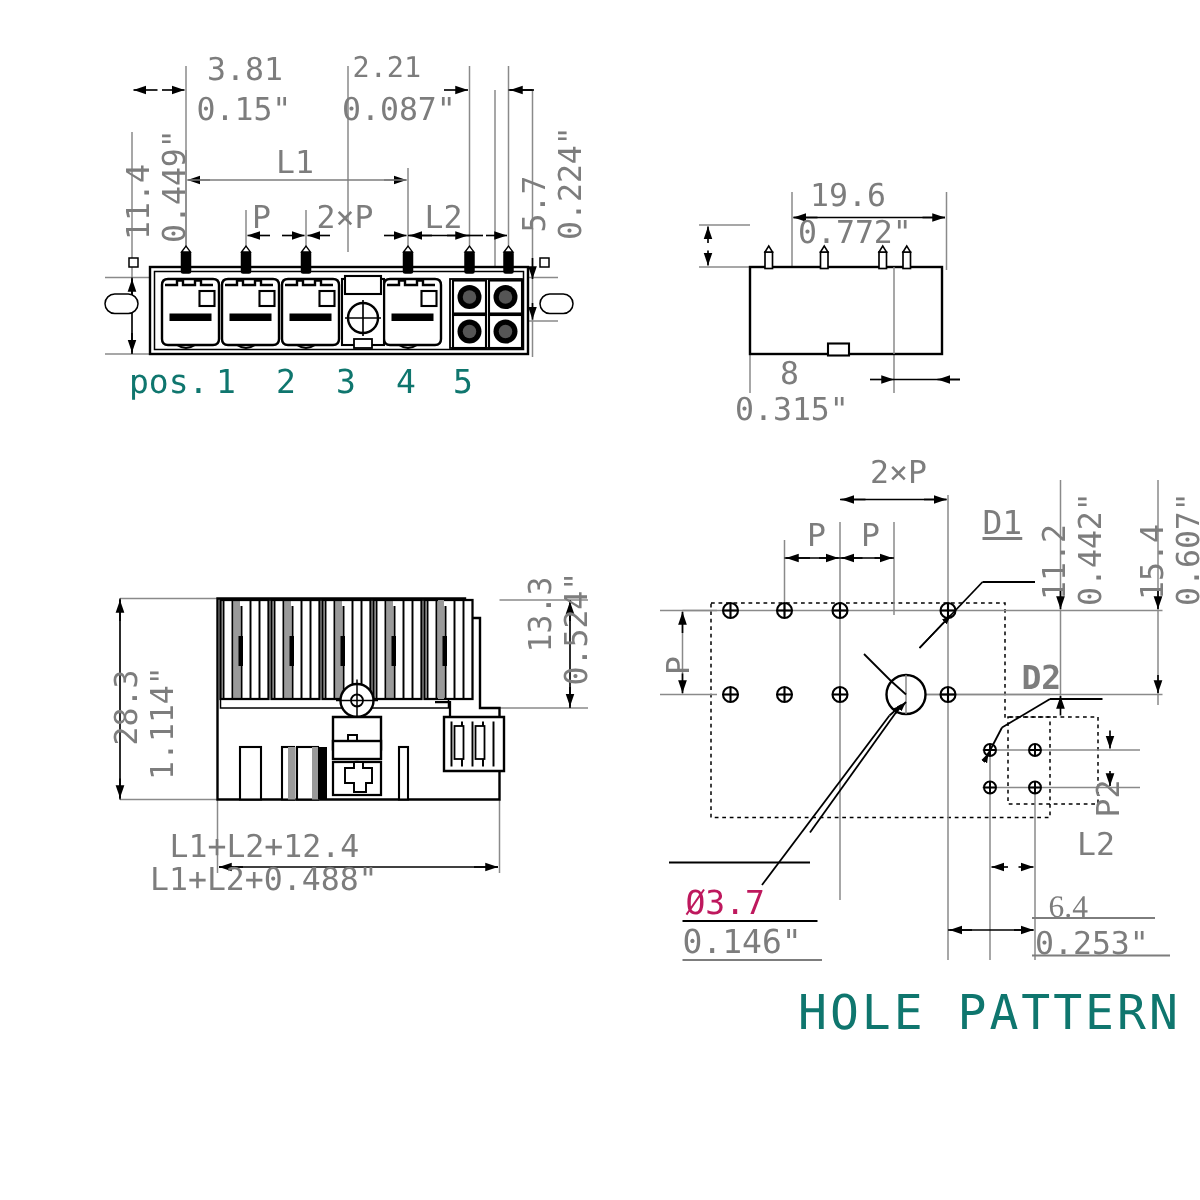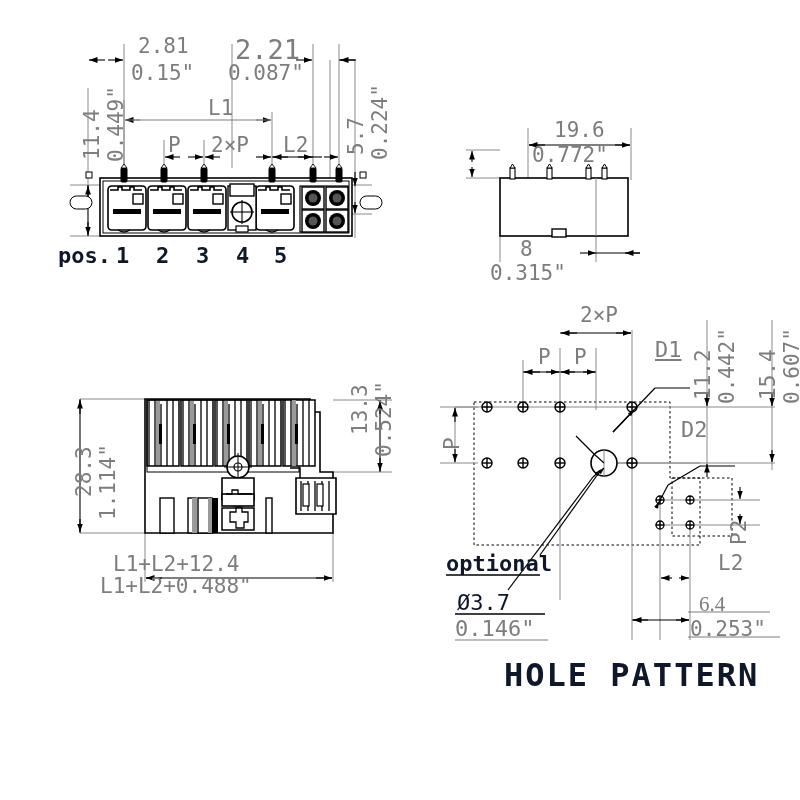--- a/index.html
+++ b/index.html
@@ -1,19 +1,19 @@
 <!DOCTYPE html>
 <html><head>
 <meta charset="utf-8">
 <style>
   html,body{margin:0;padding:0;background:#fff;}
   body{width:800px;height:800px;font-family:"DejaVu Sans Mono",monospace;}
   #sheet{position:relative;width:800px;height:800px;background:#ffffff;overflow:hidden;}
   .dimtxt{position:absolute;color:#7d7d7d;font-family:"DejaVu Sans Mono",monospace;white-space:nowrap;letter-spacing:0px;}
-  .blktxt{position:absolute;color:#0f172a;font-family:"DejaVu Sans Mono",monospace;white-space:nowrap;font-weight:700;}
+  .blktxt{position:absolute;color:#0f766e;font-family:"DejaVu Sans Mono",monospace;white-space:nowrap;font-weight:400;margin-left:28px;}
   .rot{transform-origin:0 0;transform:rotate(-90deg);}
   svg{position:absolute;left:0;top:0;}
 </style>
 </head>
 <body>
 
 <div id="sheet">
 
   <svg width="800" height="800">
     <defs>
@@ -452,66 +452,65 @@
         <line x1="455" y1="614" x2="545" y2="614"></line>
       </g>
       <g stroke="#7d7d7d" stroke-width="1.2">
         <line x1="455" y1="640" x2="548" y2="640"></line>
         <line x1="688" y1="612" x2="770" y2="612"></line>
         <line x1="688" y1="637" x2="780" y2="637"></line>
       </g>
     </g>
   </svg>
 
-  <div class="dimtxt" style="left:138px;top:34px;font-size:21px;">2.81</div>
+  <div class="dimtxt" style="left:138px;top:34px;font-size:21px;">3.81</div>
   <div class="dimtxt" style="left:131px;top:61px;font-size:21px;">0.15"</div>
-  <div class="dimtxt" style="left:235px;top:34px;font-size:27px;text-align:right;">2.21</div>
+  <div class="dimtxt" style="left:235px;top:34px;font-size:19px;text-align:right;">2.21</div>
   <div class="dimtxt" style="left:228px;top:61px;font-size:21px;">0.087"</div>
-  <div class="dimtxt" style="left:184px;top:96px;font-size:21px;margin-left:24px;">L1</div>
+  <div class="dimtxt" style="left:184px;top:96px;font-size:21px;">L1</div>
   <div class="dimtxt" style="left:168px;top:133px;font-size:21px;">P</div>
   <div class="dimtxt" style="left:211px;top:133px;font-size:21px;">2×P</div>
   <div class="dimtxt" style="left:283px;top:133px;font-size:21px;">L2</div>
   <div class="dimtxt rot" style="left:80px;top:160px;font-size:21px;">11.4</div>
   <div class="dimtxt rot" style="left:104px;top:162px;font-size:21px;">0.449"</div>
   <div class="dimtxt rot" style="left:344px;top:155px;font-size:21px;">5.7</div>
   <div class="dimtxt rot" style="left:368px;top:160px;font-size:21px;">0.224"</div>
 
   <div class="blktxt" style="left:58px;top:243px;font-size:22px;">pos.</div>
   <div class="blktxt" style="left:116px;top:243px;font-size:22px;">1</div>
   <div class="blktxt" style="left:156px;top:243px;font-size:22px;">2</div>
   <div class="blktxt" style="left:196px;top:243px;font-size:22px;">3</div>
   <div class="blktxt" style="left:236px;top:243px;font-size:22px;">4</div>
   <div class="blktxt" style="left:274px;top:243px;font-size:22px;">5</div>
 
-  <div class="dimtxt" style="left:540px;top:118px;font-size:21px;margin-left:14px;">19.6</div>
+  <div class="dimtxt" style="left:540px;top:118px;font-size:21px;">19.6</div>
   <div class="dimtxt" style="left:532px;top:143px;font-size:21px;">0.772"</div>
   <div class="dimtxt" style="left:520px;top:237px;font-size:21px;">8</div>
   <div class="dimtxt" style="left:490px;top:261px;font-size:21px;">0.315"</div>
 
   <div class="dimtxt rot" style="left:72px;top:497px;font-size:21px;">28.3</div>
   <div class="dimtxt rot" style="left:96px;top:520px;font-size:21px;">1.114"</div>
   <div class="dimtxt rot" style="left:348px;top:435px;font-size:21px;">13.3</div>
   <div class="dimtxt rot" style="left:372px;top:457px;font-size:21px;">0.524"</div>
   <div class="dimtxt" style="left:113px;top:552px;font-size:21px;">L1+L2+12.4</div>
   <div class="dimtxt" style="left:100px;top:574px;font-size:21px;">L1+L2+0.488"</div>
 
   <div class="dimtxt" style="left:580px;top:303px;font-size:21px;">2×P</div>
   <div class="dimtxt" style="left:538px;top:345px;font-size:21px;">P</div>
   <div class="dimtxt" style="left:574px;top:345px;font-size:21px;">P</div>
   <div class="dimtxt rot" style="left:440px;top:450px;font-size:21px;">P</div>
   <div class="dimtxt" style="left:655px;top:337px;font-size:22px;text-decoration:underline;">D1</div>
-  <div class="dimtxt" style="left:681px;top:417px;font-size:22px;">D2</div>
+  <div class="dimtxt" style="left:681px;top:440px;font-size:22px;font-weight:bold;">D2</div>
   <div class="dimtxt rot" style="left:691px;top:400px;font-size:21px;">11.2</div>
   <div class="dimtxt rot" style="left:715px;top:404px;font-size:21px;">0.442"</div>
   <div class="dimtxt rot" style="left:756px;top:400px;font-size:21px;">15.4</div>
   <div class="dimtxt rot" style="left:780px;top:404px;font-size:21px;">0.607"</div>
   <div class="dimtxt rot" style="left:727px;top:545px;font-size:21px;">P2</div>
   <div class="dimtxt" style="left:718px;top:551px;font-size:21px;">L2</div>
   <div class="dimtxt" style="left:699px;top:592px;font-size:21px;font-family:Liberation Serif, serif;">6.4</div>
   <div class="dimtxt" style="left:690px;top:617px;font-size:21px;">0.253"</div>
 
-  <div class="blktxt" style="left:446px;top:551px;font-size:22px;">optional</div>
-  <div class="dimtxt" style="left:457px;top:590px;font-size:22px;color:#0f172a;">Ø3.7</div>
+  <div class="dimtxt" style="left:457px;top:590px;font-size:22px;color:#be185d;">Ø3.7</div>
   <div class="dimtxt" style="left:455px;top:616px;font-size:22px;">0.146"</div>
 
   <div class="blktxt" style="left:504px;top:656px;font-size:32px;letter-spacing:2px;">HOLE PATTERN</div>
 
 </div>
 
 </body></html>

